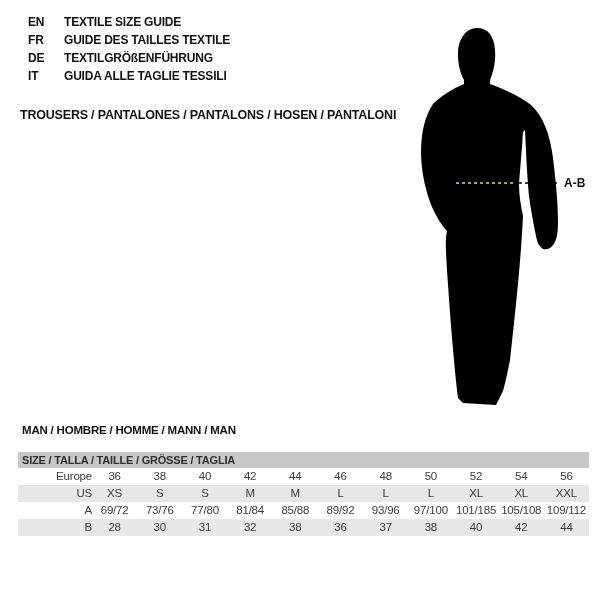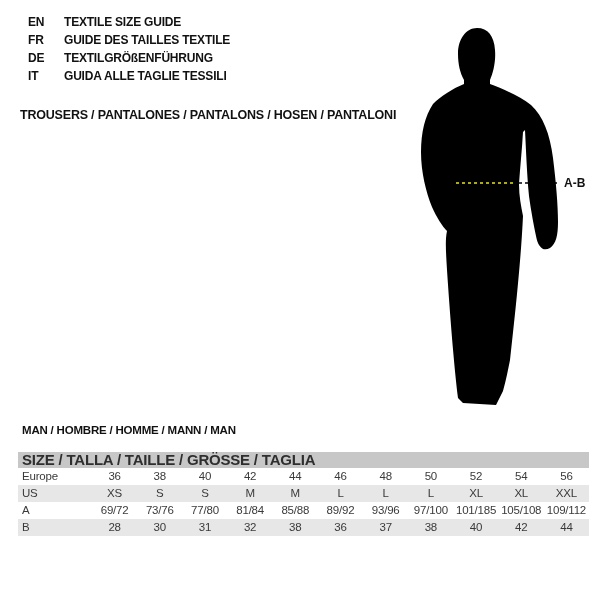--- a/index.html
+++ b/index.html
@@ -31,31 +31,31 @@
   
   .section-title {
     position: absolute; top: 424px; left: 22px;
     font-size: 11.5px; font-weight: 700; letter-spacing: -0.2px; white-space: nowrap;
   }
 
   
   .size-table { position: absolute; top: 452px; left: 18px; width: 571px; }
   .t-header {
     height: 16px; line-height: 16px; background: #c7c7c7;
-    font-size: 15px; font-weight: 700; color: #2e2e2e;
+    font-size: 11px; font-weight: 700; color: #2e2e2e;
     padding-left: 4px; letter-spacing: -0.2px;
   }
   .t-row {
     display: grid;
     grid-template-columns: 74px repeat(11, 1fr);
     height: 17px; line-height: 17px;
     font-size: 11.5px; color: #3a3a3a; letter-spacing: -0.2px;
   }
   .t-row.stripe { background: #e7e7e7; }
-  .t-label { text-align: left; padding-left: 4px; }
+  .t-label { text-align: right; padding-left: 4px; }
   .t-cell { text-align: center; }
 
   
   .notes { position: absolute; top: 553px; left: 22px; }
   .note-line { height: 18px; line-height: 18px; font-size: 11px; font-weight: 700; letter-spacing: -0.2px; white-space: nowrap; }
 </style>
 </head>
 <body>
 
 <div class="page">

